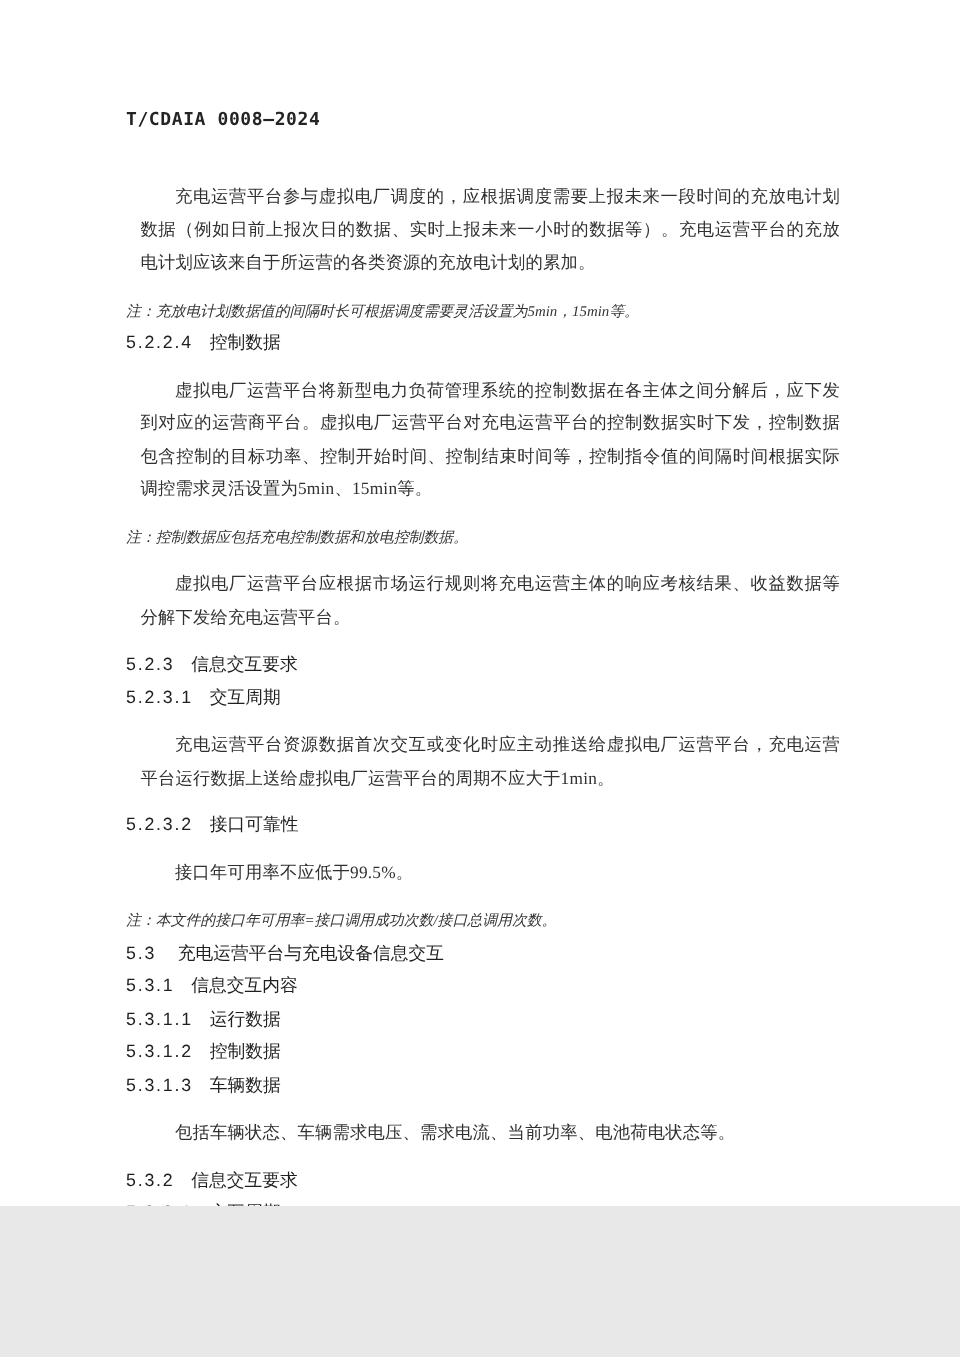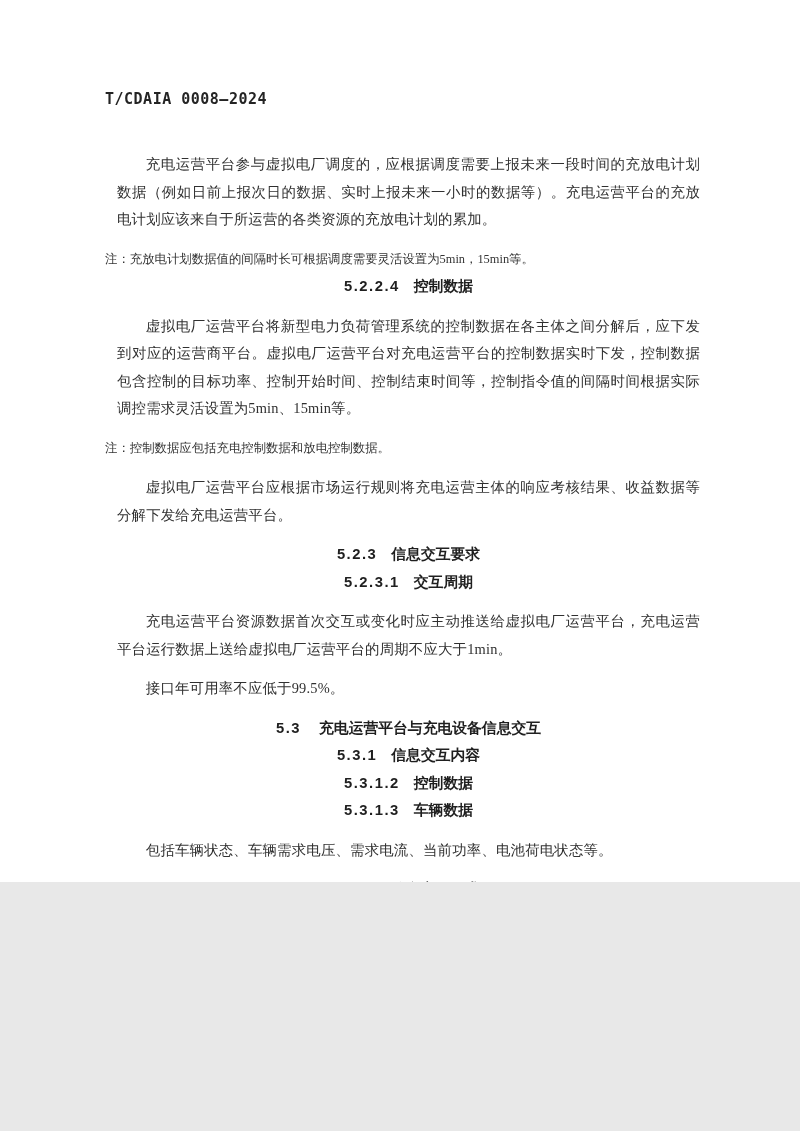--- a/index.html
+++ b/index.html
@@ -3,21 +3,21 @@
 <meta charset="utf-8">
 <style>
   html, body {
     margin: 0;
     padding: 0;
     background: #e8e8e8;
   }
   .page {
     position: relative;
     width: 800px;
-    height: 882px;
+    height: 1005px;
     margin: 0 auto;
     background: #ffffff;
     overflow: hidden;
     font-family: "Liberation Serif", "DejaVu Serif", serif;
     color: #303030;
   }
   .doc-header {
     position: absolute;
     left: 105px;
     top: 90px;
@@ -42,29 +42,29 @@
     text-align: justify;
     color: #303030;
     letter-spacing: 0.2px;
   }
   .note {
     margin: 0;
     font-size: 12.4px;
     line-height: 27.5px;
     text-align: justify;
     color: #343434;
+    font-style: italic;
   }
   .heading {
     margin: 0;
     font-family: "Liberation Sans", "DejaVu Sans", sans-serif;
     font-size: 14.8px;
-    font-weight: bold;
+    font-weight: normal;
     line-height: 27.5px;
     color: #1f1f1f;
-    text-align: center;
   }
   .heading .hnum {
     display: inline-block;
     margin-right: 14px;
     letter-spacing: 1.5px;
     font-family: "Liberation Sans", "DejaVu Sans", sans-serif;
   }
   .heading.h2 .hnum { margin-right: 18px; }
   .page-number {
     position: absolute;
@@ -84,23 +84,26 @@
   <div class="content">
       <p class="para">充电运营平台参与虚拟电厂调度的，应根据调度需要上报未来一段时间的充放电计划数据（例如日前上报次日的数据、实时上报未来一小时的数据等）。充电运营平台的充放电计划应该来自于所运营的各类资源的充放电计划的累加。</p>
       <p class="note">注：充放电计划数据值的间隔时长可根据调度需要灵活设置为5min，15min等。</p>
       <div class="heading h4"><span class="hnum">5.2.2.4</span><span class="htitle">控制数据</span></div>
       <p class="para">虚拟电厂运营平台将新型电力负荷管理系统的控制数据在各主体之间分解后，应下发到对应的运营商平台。虚拟电厂运营平台对充电运营平台的控制数据实时下发，控制数据包含控制的目标功率、控制开始时间、控制结束时间等，控制指令值的间隔时间根据实际调控需求灵活设置为5min、15min等。</p>
       <p class="note">注：控制数据应包括充电控制数据和放电控制数据。</p>
       <p class="para">虚拟电厂运营平台应根据市场运行规则将充电运营主体的响应考核结果、收益数据等分解下发给充电运营平台。</p>
       <div class="heading h3"><span class="hnum">5.2.3</span><span class="htitle">信息交互要求</span></div>
       <div class="heading h4"><span class="hnum">5.2.3.1</span><span class="htitle">交互周期</span></div>
       <p class="para">充电运营平台资源数据首次交互或变化时应主动推送给虚拟电厂运营平台，充电运营平台运行数据上送给虚拟电厂运营平台的周期不应大于1min。</p>
+      <div class="heading h4"><span class="hnum">5.2.3.2</span><span class="htitle">接口可靠性</span></div>
       <p class="para">接口年可用率不应低于99.5%。</p>
+      <p class="note">注：本文件的接口年可用率=接口调用成功次数/接口总调用次数。</p>
       <div class="heading h2"><span class="hnum">5.3</span><span class="htitle">充电运营平台与充电设备信息交互</span></div>
       <div class="heading h3"><span class="hnum">5.3.1</span><span class="htitle">信息交互内容</span></div>
+      <div class="heading h4"><span class="hnum">5.3.1.1</span><span class="htitle">运行数据</span></div>
       <div class="heading h4"><span class="hnum">5.3.1.2</span><span class="htitle">控制数据</span></div>
       <div class="heading h4"><span class="hnum">5.3.1.3</span><span class="htitle">车辆数据</span></div>
       <p class="para">包括车辆状态、车辆需求电压、需求电流、当前功率、电池荷电状态等。</p>
       <div class="heading h3"><span class="hnum">5.3.2</span><span class="htitle">信息交互要求</span></div>
       <div class="heading h4"><span class="hnum">5.3.2.1</span><span class="htitle">交互周期</span></div>
     </div>
 
   <div class="page-number">5</div>
 </div>
 

